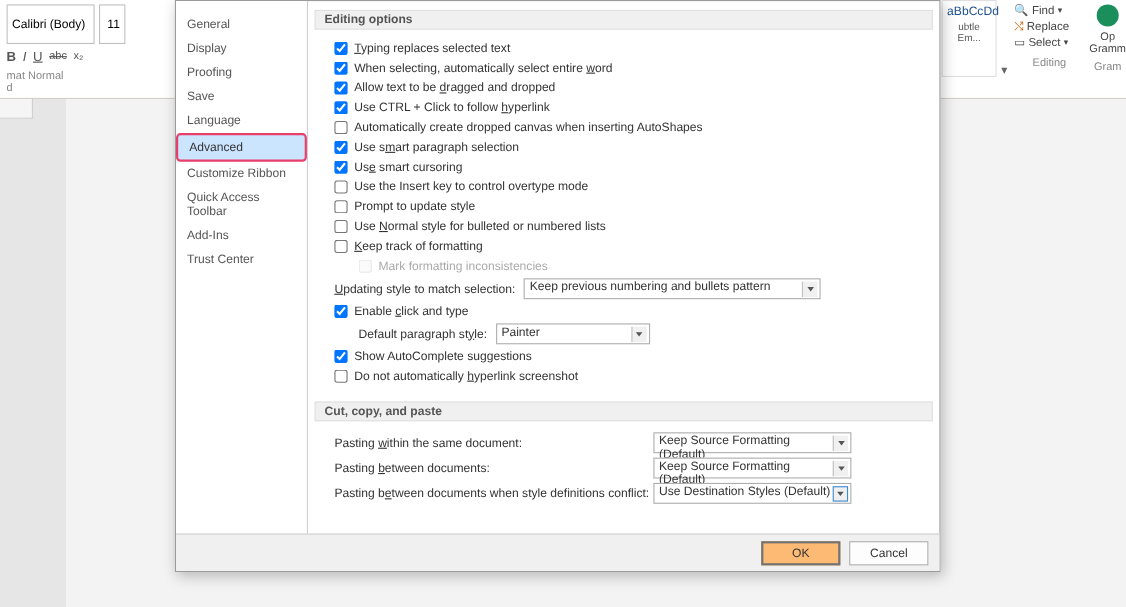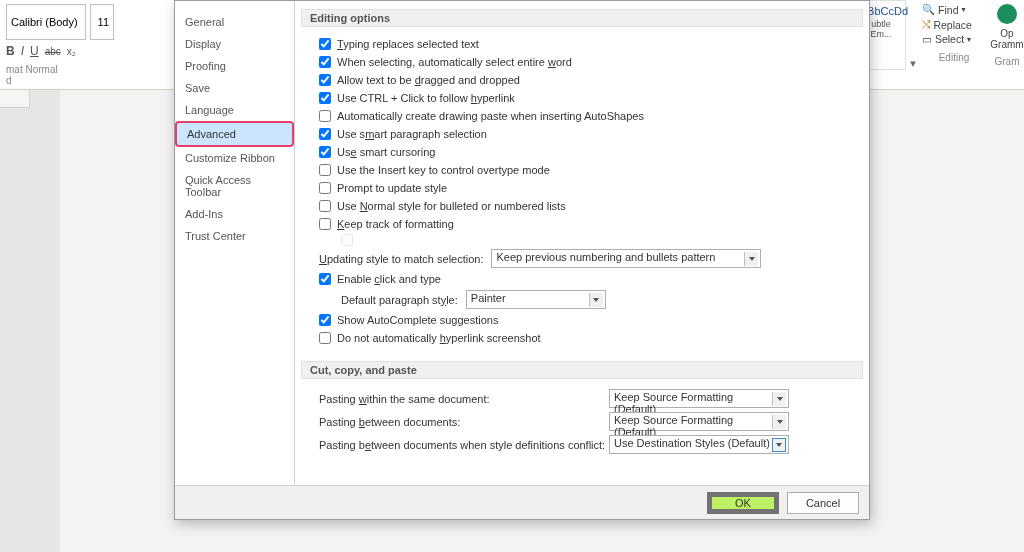--- a/index.html
+++ b/index.html
@@ -61,21 +61,21 @@
 .ruler-corner {
   width: 30px; height: 18px;
   background: #f5f5f5;
   border-right: 1px solid #d0d0d0;
   border-bottom: 1px solid #d0d0d0;
 }
 
 
 .dialog {
   position: absolute;
-  left: 174px; top: 0;
+  left: 159px; top: 0;
   width: 696px; height: 520px;
   background: #fff;
   border: 1px solid #9b9b9b;
   box-shadow: 2px 4px 12px rgba(0,0,0,0.25);
   display: flex;
   flex-direction: column;
 }
 .dialog-body {
   flex: 1;
   display: flex;
@@ -187,21 +187,21 @@
 }
 .btn {
   min-width: 72px;
   height: 22px;
   border: 1px solid #adadad;
   background: #fdfdfd;
   font-size: 11px;
   color: #333;
   cursor: pointer;
 }
-.btn.primary { border: 5px solid #737373; background: #bef264; }
+.btn.primary { border: 2px solid #737373; background: #fdba74; }
 
 
 .styles-strip {
   position: absolute;
   left: 856px; top: 0;
   width: 170px; height: 70px;
   background: #fff;
   display: flex;
 }
 .styles-strip .stylecell {
@@ -324,21 +324,21 @@
         <div class="opt-row">
           <input type="checkbox" checked="" style="">
           <span class="label">Allow text to be <u>d</u>ragged and dropped</span>
         </div>
         <div class="opt-row">
           <input type="checkbox" checked="" style="">
           <span class="label">Use CTRL + Click to follow <u>h</u>yperlink</span>
         </div>
         <div class="opt-row">
           <input type="checkbox" style="">
-          <span class="label">Automatically create drawing paste when inserting AutoShapes</span>
+          <span class="label">Automatically create dropped canvas when inserting AutoShapes</span>
         </div>
         <div class="opt-row">
           <input type="checkbox" checked="" style="">
           <span class="label">Use s<u>m</u>art paragraph selection</span>
         </div>
         <div class="opt-row">
           <input type="checkbox" checked="" style="">
           <span class="label">Us<u>e</u> smart cursoring</span>
         </div>
         <div class="opt-row">
@@ -352,20 +352,21 @@
         <div class="opt-row">
           <input type="checkbox" style="">
           <span class="label">Use <u>N</u>ormal style for bulleted or numbered lists</span>
         </div>
         <div class="opt-row">
           <input type="checkbox" style="">
           <span class="label"><u>K</u>eep track of formatting</span>
         </div>
         <div class="opt-row indented disabled">
           <input type="checkbox" disabled="" style="">
+          <span class="label">Mark formatting inconsistencies</span>
         </div>
 
         <div class="form-row">
           <span class="flabel"><u>U</u>pdating style to match selection:</span>
           <div class="select" style="width:270px">
             <span>Keep previous numbering and bullets pattern</span>
             <span class="caret"></span>
           </div>
         </div>
 

